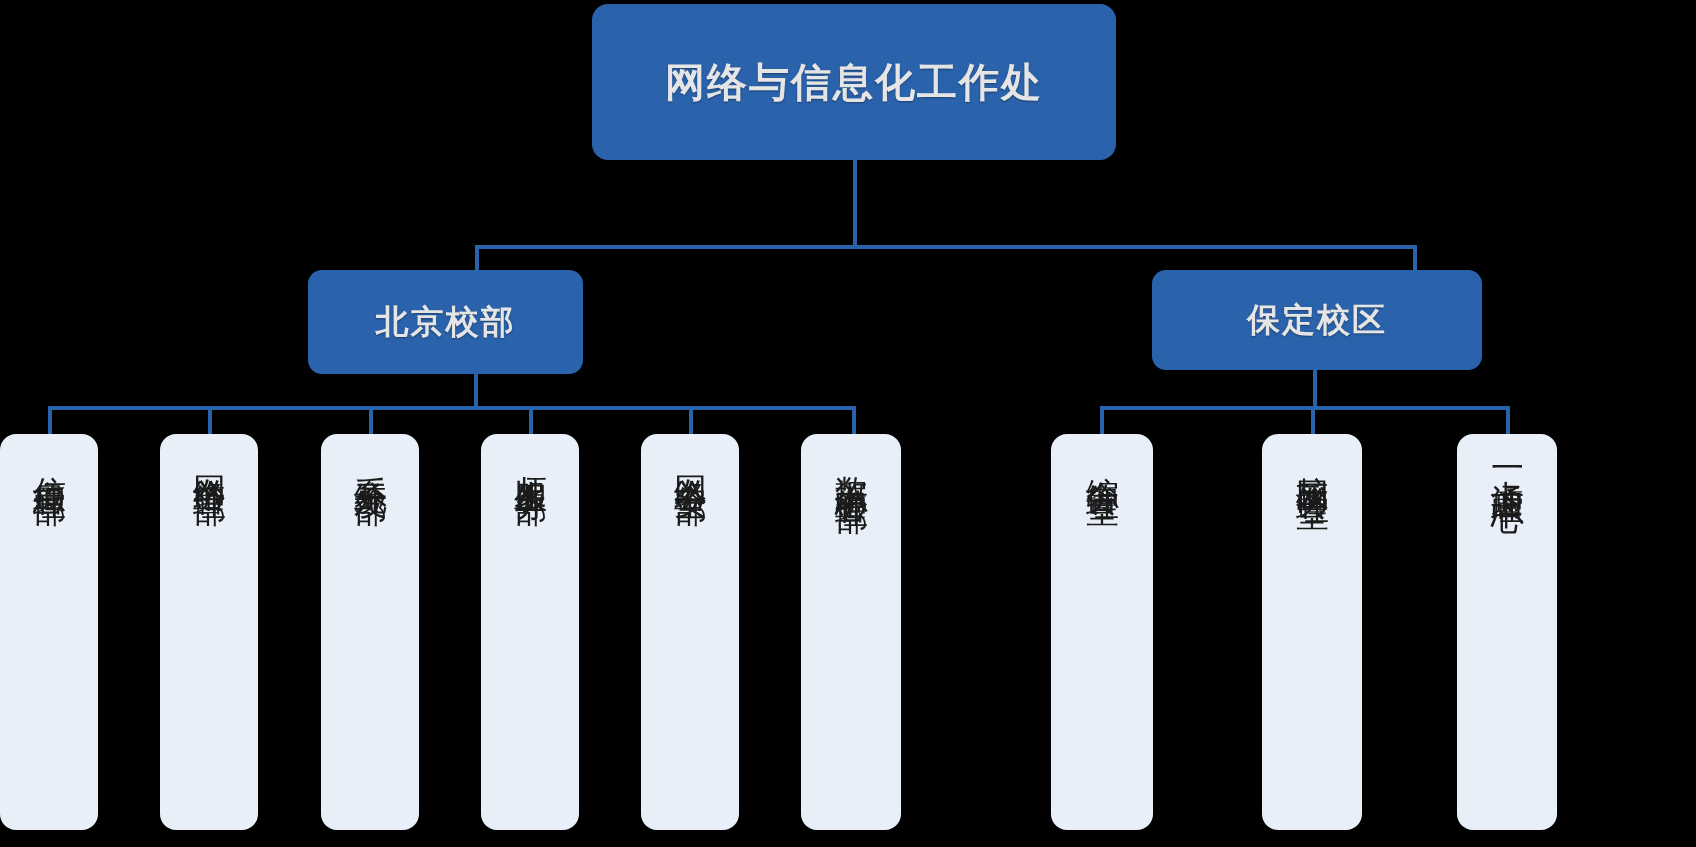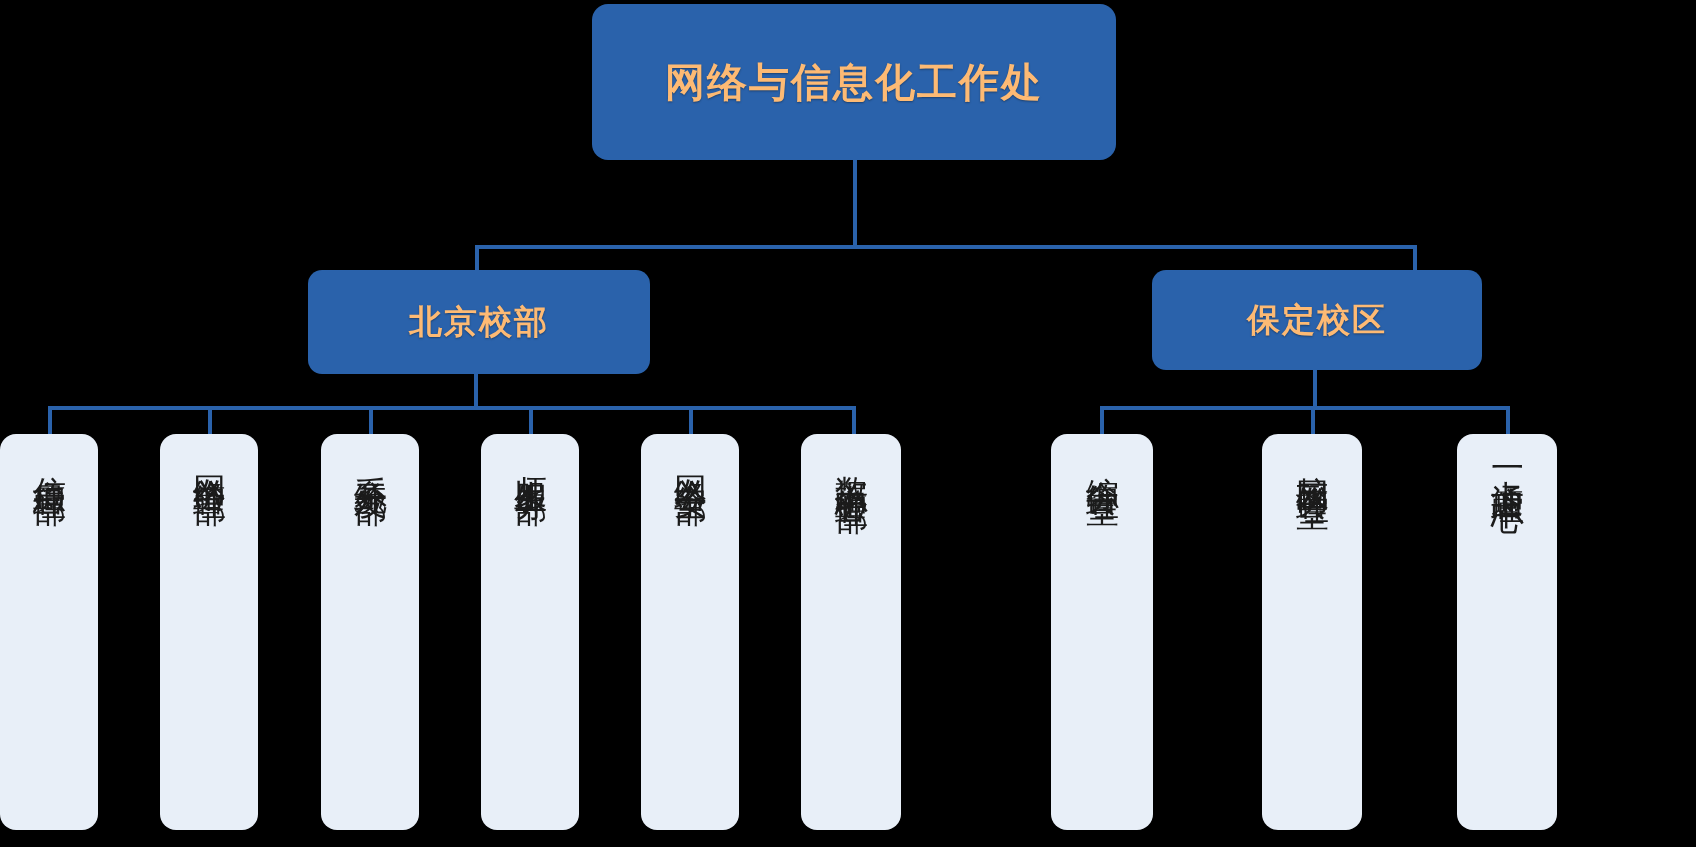--- a/index.html
+++ b/index.html
@@ -30,21 +30,21 @@
     box-sizing: border-box;
     display: flex;
     align-items: center;
     justify-content: center;
   }
 
   .node.root,
   .node.branch {
     background: #2A62AB;
     border-radius: 14px;
-    color: #fdba74;
+    color: #e5e5e5;
     font-weight: bold;
     letter-spacing: 2px;
     text-shadow: 0 1px 2px rgba(0,0,0,0.35);
   }
   .node.root {
     border-radius: 16px;
     font-size: 40px;
   }
   .node.branch {
     font-size: 33px;
@@ -75,21 +75,21 @@
     <span>网络与信息化工作处</span>
   </div>
 
   <div class="conn v" style="left:853px; top:160px; height:87px;"></div>
 
   <div class="conn h" style="left:475px; top:245px; width:942px;"></div>
 
   <div class="conn v" style="left:475px; top:245px; height:28px;"></div>
   <div class="conn v" style="left:1413px; top:245px; height:28px;"></div>
 
-  <div class="node branch" style="left:308px; top:270px; width:342px; height:104px;">
+  <div class="node branch" style="left:308px; top:270px; width:275px; height:104px;">
     <span>北京校部</span>
   </div>
 
   <div class="node branch" style="left:1152px; top:270px; width:330px; height:100px;font-family:Liberation Serif, serif;">
     <span>保定校区</span>
   </div>
 
   <div class="conn v" style="left:474px; top:374px; height:34px;"></div>
   <div class="conn h" style="left:48px; top:406px; width:808px;"></div>
 

